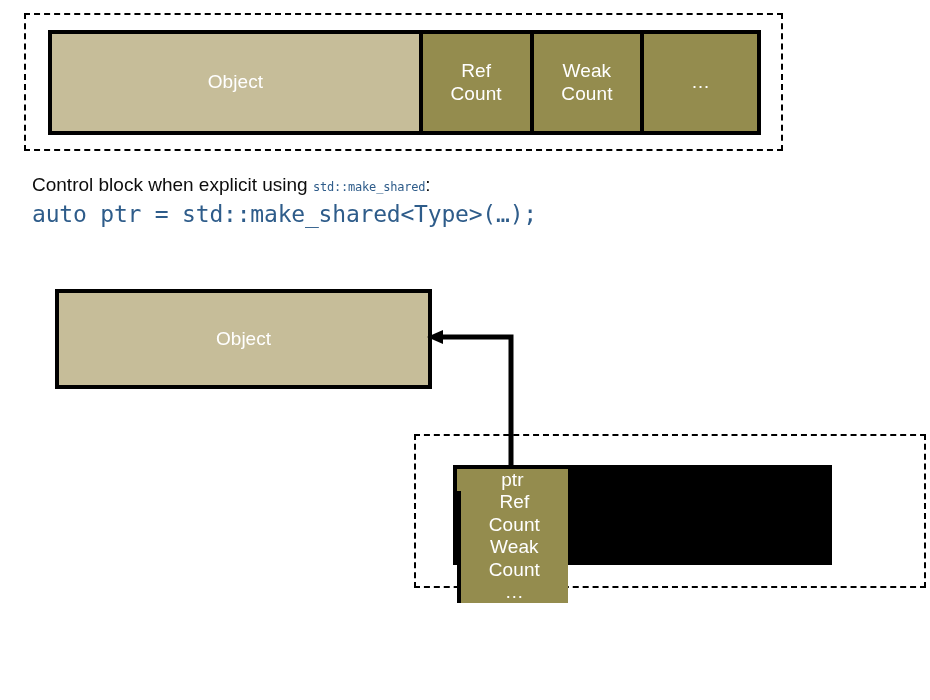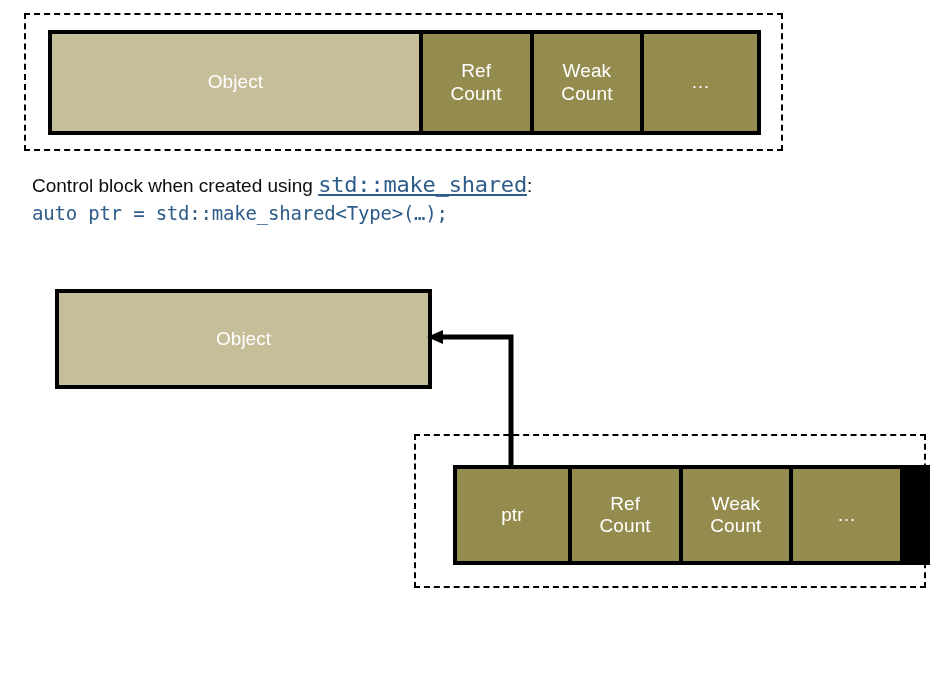--- a/index.html
+++ b/index.html
@@ -54,22 +54,23 @@
   }
   #row-makeshared {
     left: 40px;
     top: 30px;
     width: 713px;
     height: 105px;
   }
   #row-explicitnew {
     left: 445px;
     top: 465px;
-    width: 477px;
+    width: 379px;
     height: 100px;
+    flex-direction: column;
   }
 
   .cell {
     box-sizing: border-box;
     display: flex;
     align-items: center;
     justify-content: center;
     text-align: center;
     color: #ffffff;
     font-size: 19px;
@@ -134,52 +135,51 @@
   #caption-explicitnew {
     left: 32px;
     top: 612px;
   }
   .caption-line1 {
     font-size: 19px;
     color: #0d0d0d;
     line-height: 26px;
   }
   .caption-line2 {
-    font-size: 19px;
+    font-size: 23px;
     line-height: 28px;
     font-family: "DejaVu Sans Mono", monospace;
     color: #2E5C8A;
     letter-spacing: -0.2px;
   }
   .code {
     font-family: "DejaVu Sans Mono", monospace;
     color: #2E5C8A;
-    font-size: 22px;
+    font-size: 12px;
     letter-spacing: -0.2px;
-    text-decoration: underline;
   }
 </style>
 </head>
 <body>
 
 <div id="canvas">
 
   <div id="group-makeshared" class="dashed-group"></div>
 
   <div id="row-makeshared" class="block-row">
     <div class="cell object-cell c0">Object</div>
     <div class="cell c1">Ref
 Count</div>
     <div class="cell c2">Weak
 Count</div>
     <div class="cell c3">…</div>
   </div>
 
   <div id="caption-makeshared" class="caption">
-    <div class="caption-line1"><span>Control block when created using </span><span class="code">std::make_shared</span><span>:</span></div>
+    <div class="caption-line1"><span>Control block when explicit using </span><span class="code">std::make_shared</span><span>:</span></div>
     <div class="caption-line2">auto ptr = std::make_shared&lt;Type&gt;(…);</div>
   </div>
 
   <div id="object-standalone">Object</div>
 
   <svg id="pointer-arrow" viewBox="0 0 100 160">
 
     <path d="M 88 145 L 88 17 L 17 17" fill="none" stroke="#000000" stroke-width="5" stroke-linecap="butt" stroke-linejoin="miter"></path>
     <polygon points="4,17 20,10 20,24" fill="#000000"></polygon>
   </svg>

